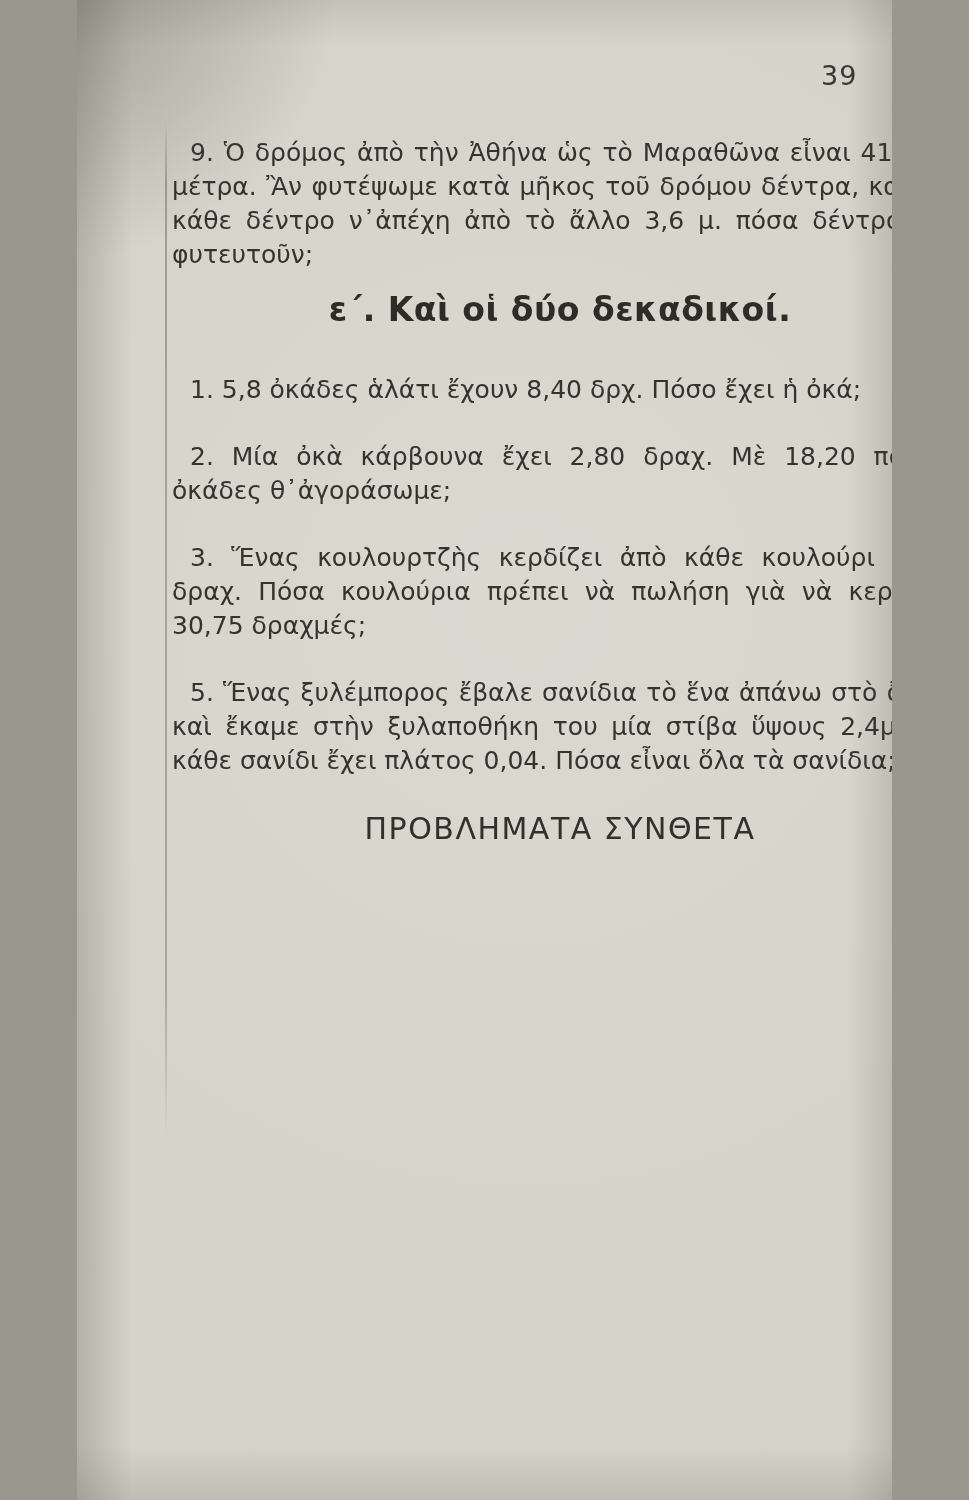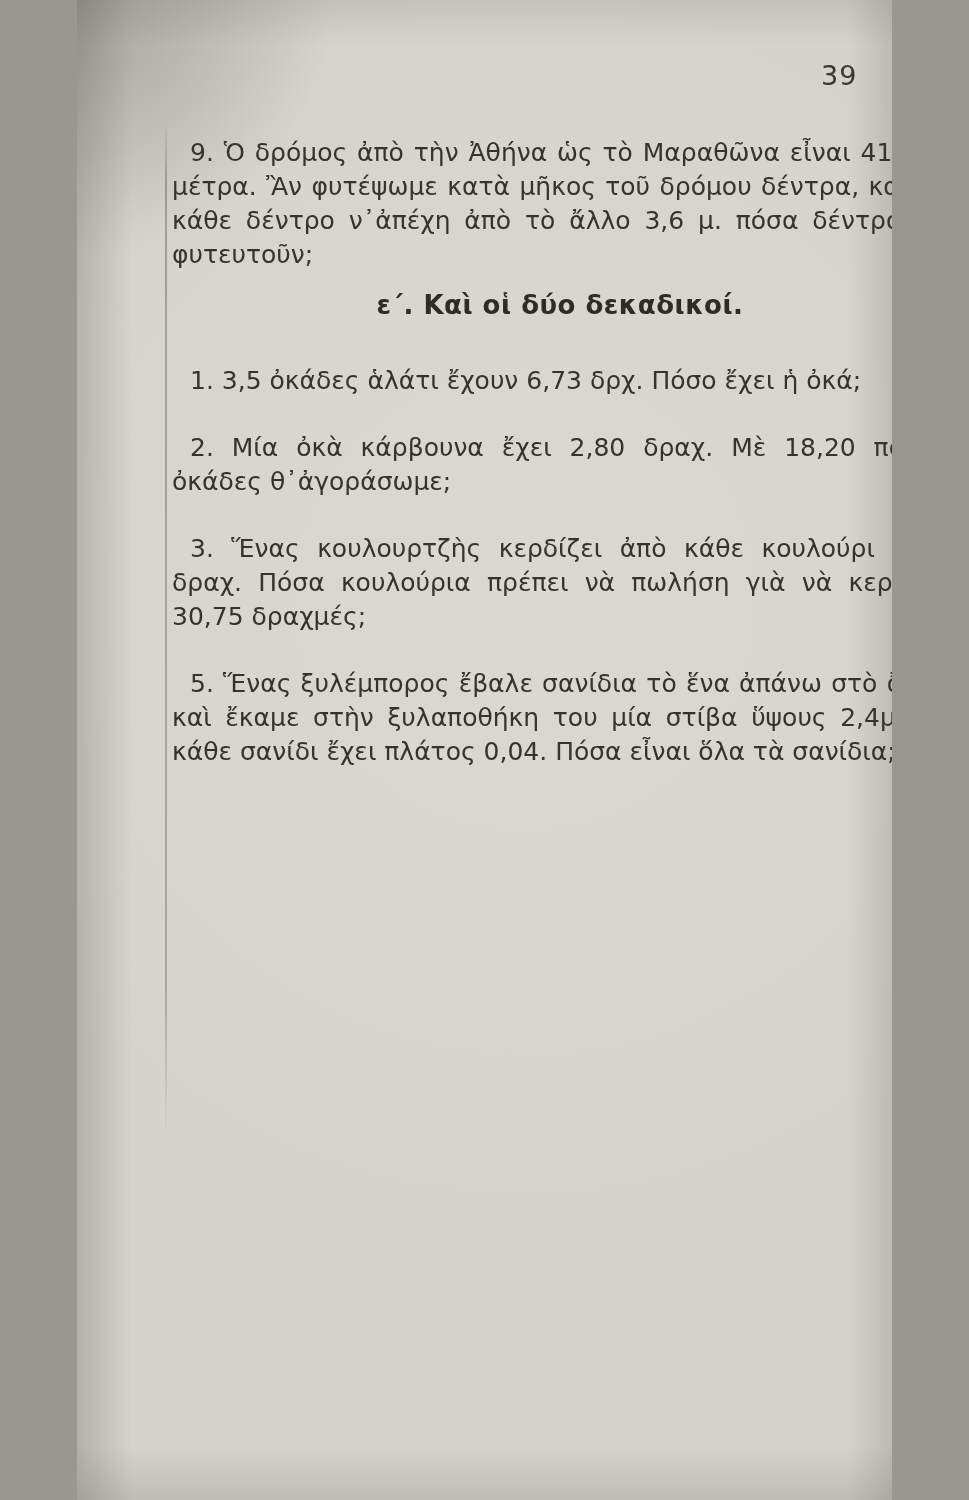--- a/index.html
+++ b/index.html
@@ -61,21 +61,21 @@
     line-height: 34px;
     text-align: justify;
     text-indent: 18px;
     color: #35332e;
   }
   p.problem.first {
     margin-bottom: 18px;
   }
   h3.subsection-heading {
     margin: 0 0 44px 0;
-    font-size: 26px;
+    font-size: 33px;
     font-weight: bold;
     text-align: center;
     color: #2e2c27;
     letter-spacing: 0.5px;
   }
   h2.main-heading {
     margin: 14px 0 16px 0;
     font-size: 30px;
     font-weight: normal;
     text-align: center;
@@ -101,26 +101,27 @@
   <div class="scan-line-right"></div>
 
   <div class="page-number">39</div>
 
   <div class="content">
 
     <p class="problem first">9. Ὁ δρόμος ἀπὸ τὴν Ἀθήνα ὡς τὸ Μαραθῶνα εἶναι 41.895 μέτρα. Ἂν φυτέψωμε κατὰ μῆκος τοῦ δρόμου δέντρα, καὶ τὸ κάθε δέντρο ν᾽ἀπέχη ἀπὸ τὸ ἄλλο 3,6 μ. πόσα δέντρα θὰ φυτευτοῦν;</p>
 
     <h3 class="subsection-heading">ε΄. Καὶ οἱ δύο δεκαδικοί.</h3>
 
-    <p class="problem">1. 3,5 ὀκάδες ἁλάτι ἔχουν 6,73 δρχ. Πόσο ἔχει ἡ ὀκά;</p>
+    <p class="problem">1. 5,8 ὀκάδες ἁλάτι ἔχουν 8,40 δρχ. Πόσο ἔχει ἡ ὀκά;</p>
 
     <p class="problem">2. Μία ὀκὰ κάρβουνα ἔχει 2,80 δραχ. Μὲ 18,20 πόσες ὀκάδες θ᾽ἀγοράσωμε;</p>
 
     <p class="problem">3. Ἕνας κουλουρτζὴς κερδίζει ἀπὸ κάθε κουλούρι 0,25 δραχ. Πόσα κουλούρια πρέπει νὰ πωλήση γιὰ νὰ κερδίση 30,75 δραχμές;</p>
 
 
     <p class="problem">5. Ἕνας ξυλέμπορος ἔβαλε σανίδια τὸ ἕνα ἀπάνω στὸ ἄλλο καὶ ἔκαμε στὴν ξυλαποθήκη του μία στίβα ὕψους 2,4μ. Τὸ κάθε σανίδι ἔχει πλάτος 0,04. Πόσα εἶναι ὅλα τὰ σανίδια;</p>
 
+    <h2 class="main-heading">ΠΡΟΒΛΗΜΑΤΑ ΣΥΝΘΕΤΑ</h2>
 
 
 
   </div>
 </div>
 
 </body></html>

